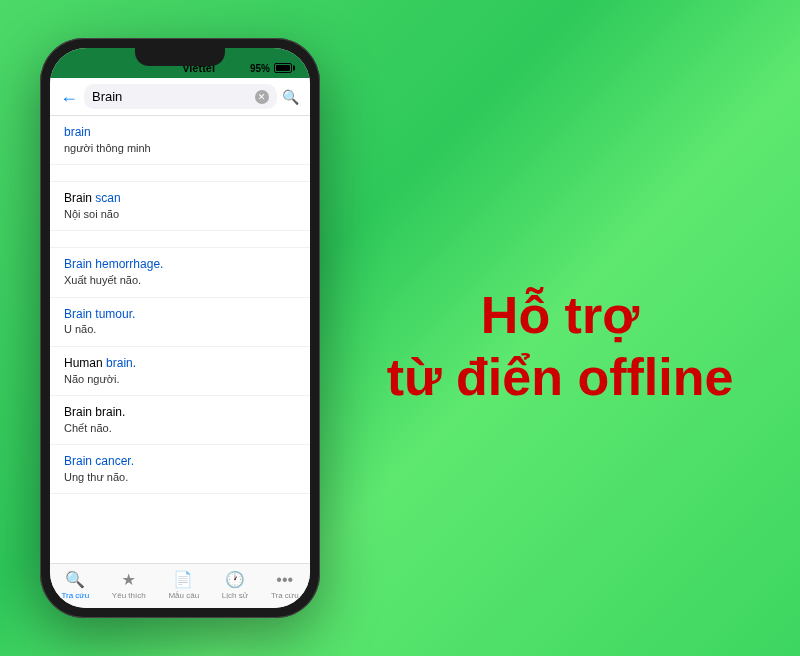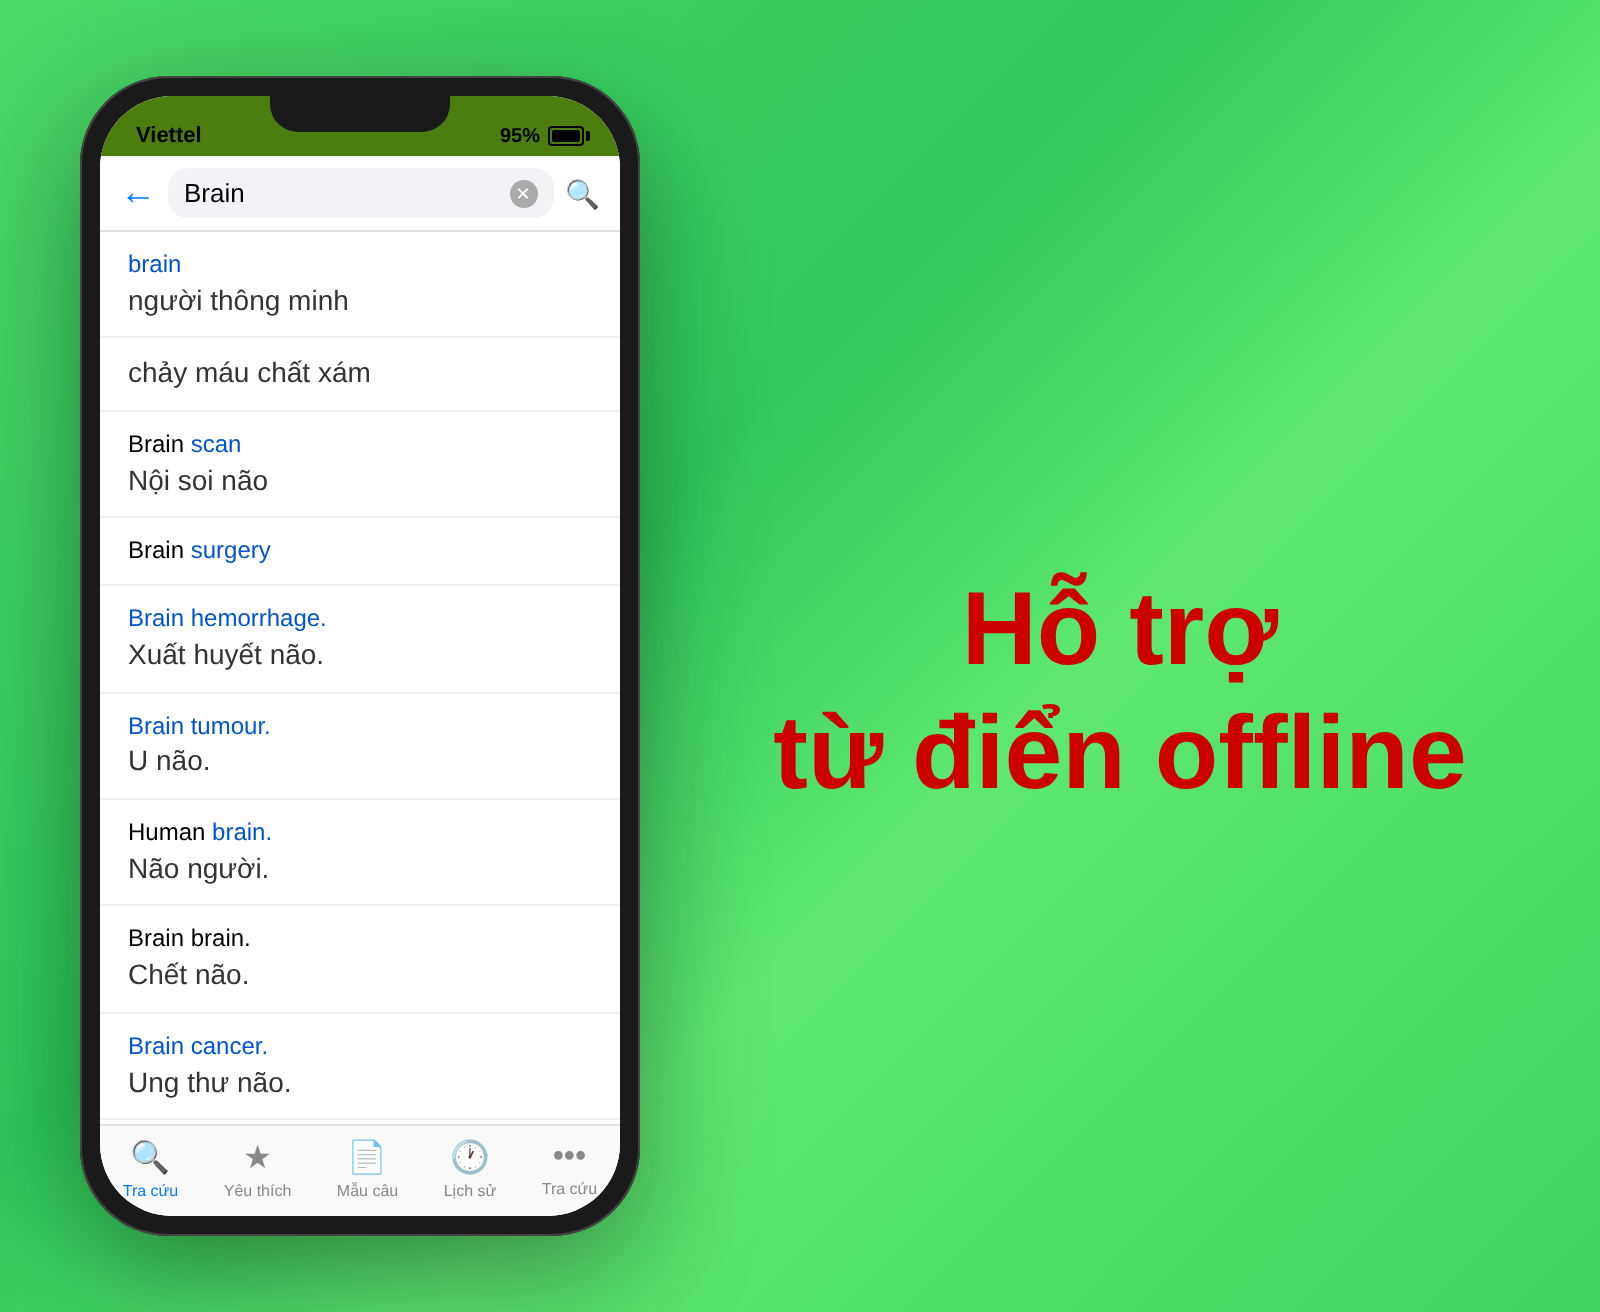--- a/index.html
+++ b/index.html
@@ -56,28 +56,29 @@
       width: 90px;
       height: 18px;
       background: #1a1a1a;
       border-radius: 0 0 14px 14px;
       z-index: 10;
     }
 
     
     .status-bar {
       display: flex;
-      justify-content: space-between;
+      justify-content: flex-end;
       align-items: center;
       padding: 12px 18px 4px 18px;
       font-size: 10px;
       font-weight: 600;
       color: #000;
-      background: #4d7c0f;
+      background: #15803d;
       padding-top: 14px;
+      gap: 35px;
     }
 
     .status-left { font-size: 11px; font-weight: 600; }
     .status-right {
       display: flex;
       align-items: center;
       gap: 4px;
       font-size: 10px;
     }
 
@@ -178,21 +179,21 @@
       color: #0055cc;
       font-weight: 500;
       line-height: 1.4;
     }
 
     .result-term .black-text {
       color: #000;
     }
 
     .result-definition {
-      font-size: 14px;
+      font-size: 11px;
       color: #333;
       line-height: 1.4;
     }
 
     
     .tab-bar {
       display: flex;
       justify-content: space-around;
       align-items: center;
       padding: 6px 0 8px 0;
@@ -270,30 +271,28 @@
       </div>
 
       <div class="results-list">
 
         <div class="result-item">
           <div class="result-term">brain</div>
           <div class="result-definition">người thông minh</div>
         </div>
 
         <div class="result-item">
-          <div class="result-definition">chảy máu chất xám</div>
         </div>
 
         <div class="result-item">
           <div class="result-term"><span class="black-text">Brain</span> scan</div>
           <div class="result-definition">Nội soi não</div>
         </div>
 
         <div class="result-item">
-          <div class="result-term"><span class="black-text">Brain</span> surgery</div>
         </div>
 
         <div class="result-item">
           <div class="result-term">Brain hemorrhage.</div>
           <div class="result-definition">Xuất huyết não.</div>
         </div>
 
         <div class="result-item">
           <div class="result-term">Brain tumour.</div>
           <div class="result-definition">U não.</div>

